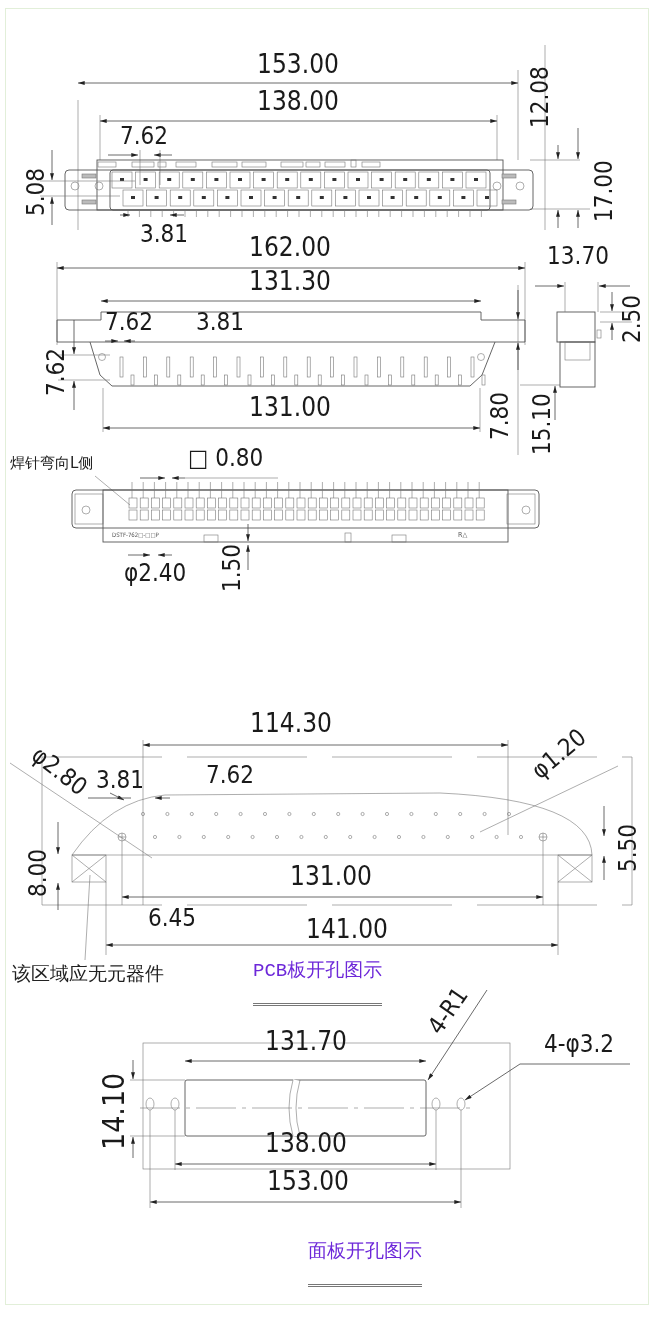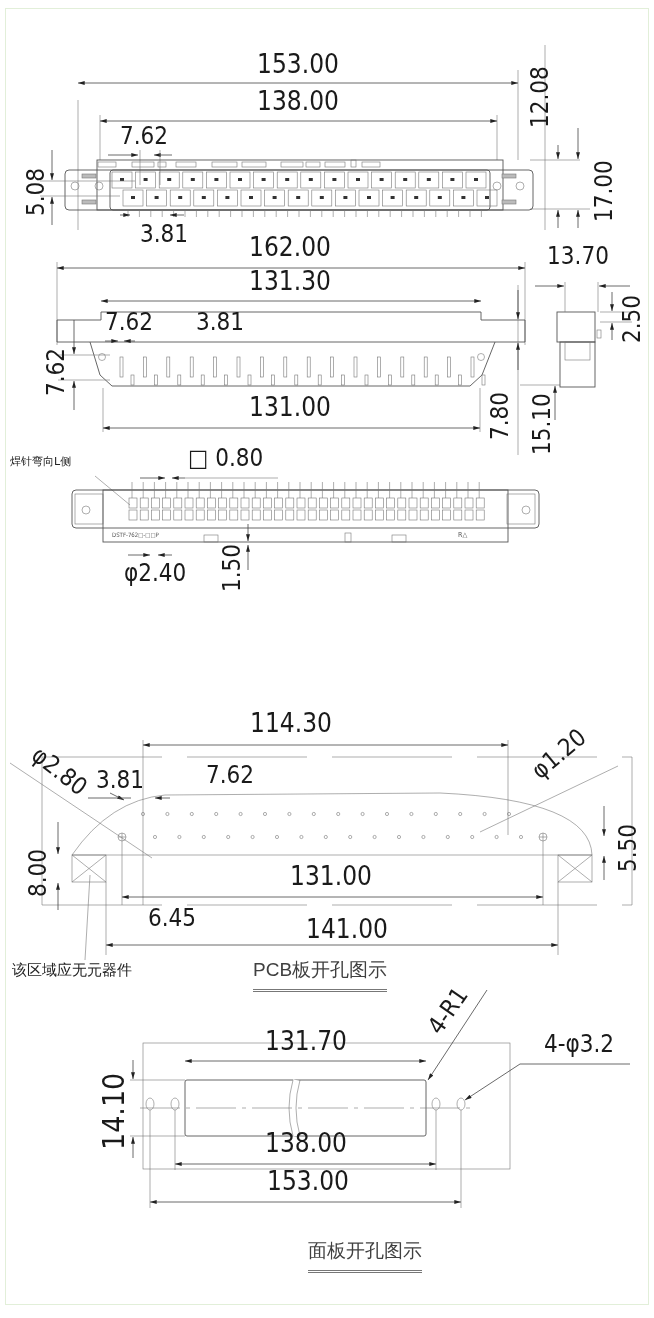--- a/index.html
+++ b/index.html
@@ -4,21 +4,21 @@
 <style>
   html,body{margin:0;padding:0;background:#fff;}
   body{width:654px;height:1318px;position:relative;overflow:hidden;font-family:"DejaVu Sans",sans-serif;}
   .frame{position:absolute;left:5px;top:8px;width:644px;height:1297px;border:1px solid #e2efd9;box-sizing:border-box;}
   svg{position:absolute;left:0;top:0;}
   .dim{font-family:"DejaVu Sans",sans-serif;fill:#1a1a1a;font-stretch:condensed;}
   .ln{stroke:#444;stroke-width:0.8;fill:none;}
   .lt{stroke:#777;stroke-width:0.6;fill:none;}
   .body{stroke:#555;stroke-width:0.9;fill:none;}
   .lbl{position:absolute;font-family:"DejaVu Sans",sans-serif;color:#222;white-space:nowrap;}
-  .title{position:absolute;font-family:Liberation Sans, sans-serif;color:#404040;font-size:19px;white-space:nowrap;border-bottom:3px double #777;padding-bottom:6px;}
+  .title{position:absolute;font-family:Liberation Mono, monospace;color:#6d28d9;font-size:19px;white-space:nowrap;border-bottom:3px double #777;padding-bottom:20px;}
 </style>
 </head>
 <body>
 
 <div class="frame"></div>
 
 <svg width="654" height="1318" viewBox="0 0 654 1318">
   <defs>
     <marker id="ar" viewBox="0 0 10 6" refX="10" refY="3" markerWidth="12" markerHeight="5" orient="auto-start-reverse">
       <path d="M0,0 L10,3 L0,6 z" fill="#222"></path>
@@ -523,16 +523,16 @@
 
     <text x="306" y="1050" font-size="26" text-anchor="middle">131.70</text>
     <text font-size="24" transform="translate(440,1036) rotate(-55)">4-R1</text>
     <text x="544" y="1052" font-size="24">4-φ3.2</text>
     <text font-size="30" transform="translate(124,1150) rotate(-90)">14.10</text>
     <text x="306" y="1152" font-size="26" text-anchor="middle">138.00</text>
     <text x="308" y="1190" font-size="26" text-anchor="middle">153.00</text>
   </g>
 </svg>
 
-<div class="lbl" style="left:10px;top:454px;font-size:11px;text-align:right;">焊针弯向L侧</div>
-<div class="lbl" style="left:12px;top:961px;font-size:15px;">该区域应无元器件</div>
+<div class="lbl" style="left:10px;top:454px;font-size:15px;text-align:right;">焊针弯向L侧</div>
+<div class="lbl" style="left:12px;top:961px;font-size:19px;">该区域应无元器件</div>
 <div class="title" style="left:253px;top:957px;">PCB板开孔图示</div>
 <div class="title" style="left:263px;top:1238px;margin-left:45px;">面板开孔图示</div>
 
 </body></html>

